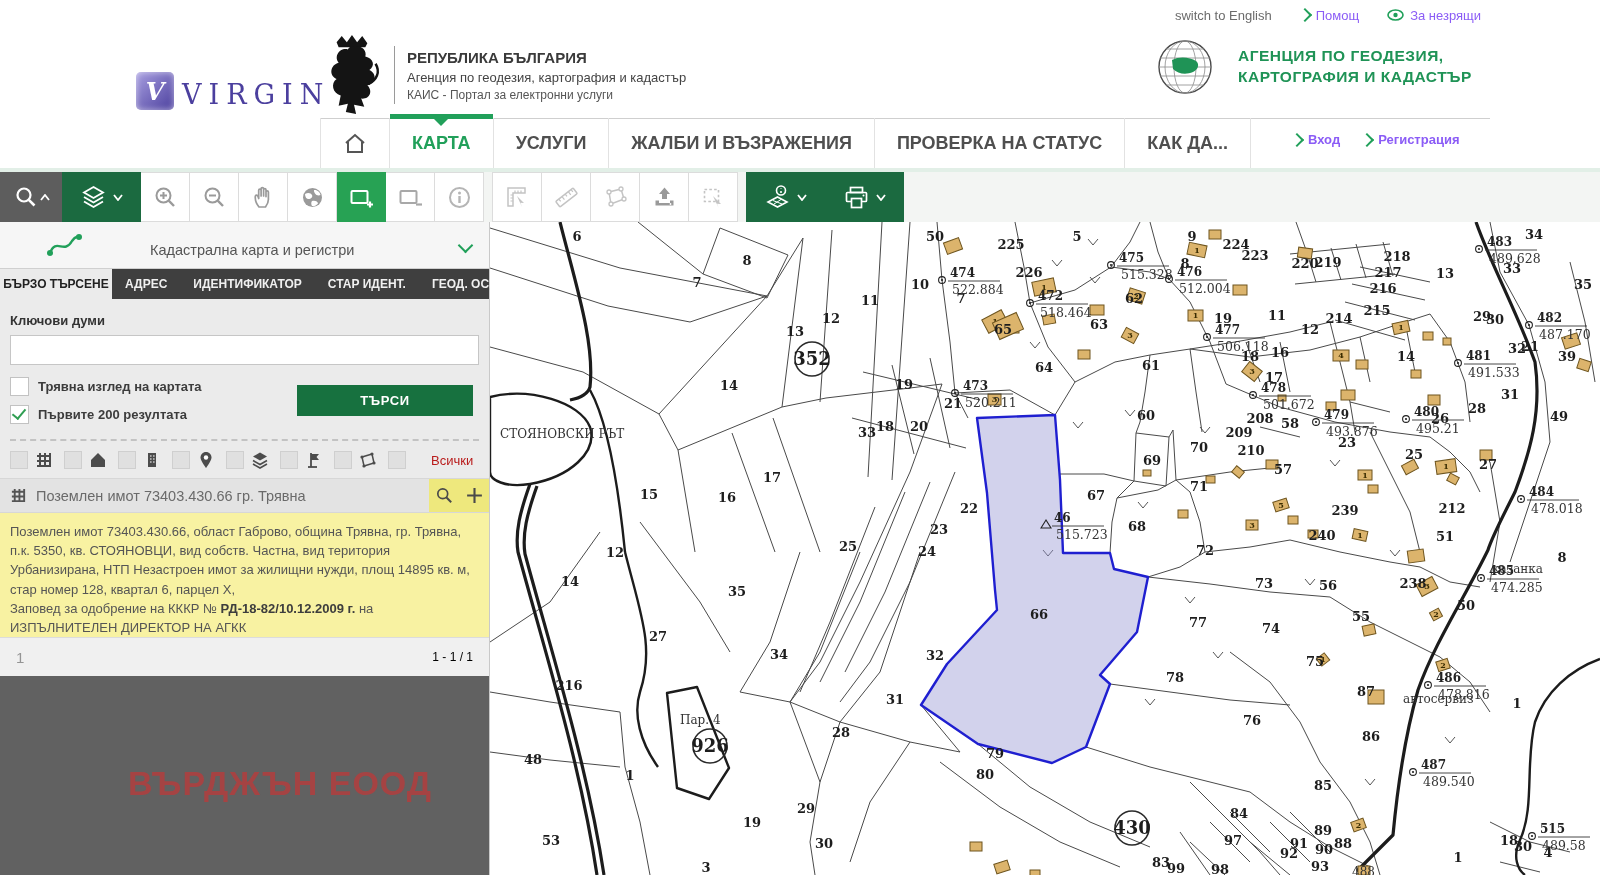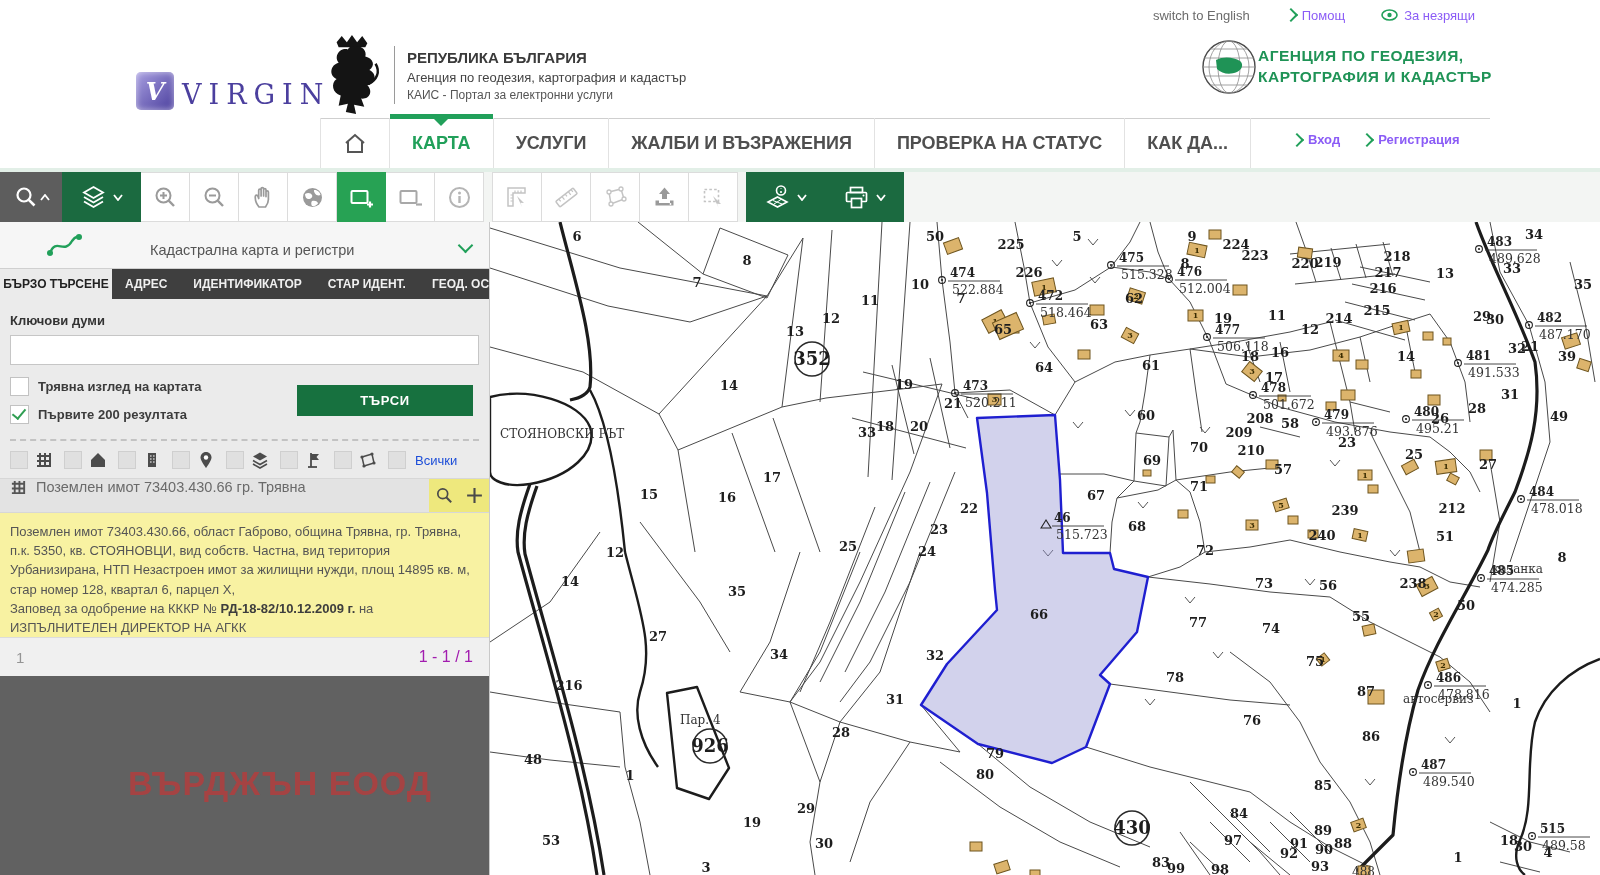--- a/index.html
+++ b/index.html
@@ -1,33 +1,33 @@
 <!DOCTYPE html>
 <html><head>
 <meta charset="utf-8">
 <style>
   html,body{margin:0;padding:0;background:#fff;}
   .page{position:relative;width:1600px;height:875px;font-family:"Liberation Sans",sans-serif;overflow:hidden;background:#fff;}
   
-  .topbar{position:absolute;top:0;left:0;right:13px;height:30px;display:flex;justify-content:flex-end;align-items:center;gap:36px;padding-right:112px;font-size:13px;color:#5f5f5f;}
+  .topbar{position:absolute;top:0;left:0;right:7px;height:30px;display:flex;justify-content:flex-end;align-items:center;gap:28px;padding-right:112px;font-size:13px;color:#5f5f5f;}
   .toplink{display:flex;align-items:center;gap:6px;cursor:pointer;color:#8b5cf6;}
   .toplink.lang{color:#6b6b6b;}
   .chev{width:8px;height:8px;border-top:2px solid #21a05a;border-right:2px solid #21a05a;transform:rotate(45deg);display:inline-block;}
   
   .brand{position:absolute;top:30px;left:0;right:0;height:88px;}
   .virgin{position:absolute;left:136px;top:42px;display:flex;align-items:flex-end;gap:8px;}
   .virgin-box{width:38px;height:38px;border-radius:5px;background:linear-gradient(135deg,#a89fe0,#4b3f9e);display:flex;align-items:center;justify-content:center;color:#fff;font:italic 700 24px "DejaVu Serif",serif;box-shadow:inset 0 0 6px rgba(255,255,255,.6);}
   .virgin-word{font:400 27px "DejaVu Serif",serif;color:#4b3f9e;letter-spacing:7px;}
   .gov{position:absolute;left:320px;top:4px;display:flex;align-items:center;}
   .lion{width:66px;height:82px;}
   .gov-divider{width:1px;height:58px;background:#9a9a9a;margin:0 12px 0 8px;}
   .gov-l1{font-size:15px;font-weight:700;color:#3a3a3a;}
   .gov-l2{font-size:13px;color:#444;margin-top:4px;}
   .gov-l3{font-size:12px;color:#555;margin-top:3px;}
-  .agency{position:absolute;left:1200px;top:8px;display:flex;align-items:center;gap:0;}
+  .agency{position:absolute;left:1156px;top:8px;display:flex;align-items:center;gap:24px;}
   .agency-text div{font-size:15.5px;font-weight:700;color:#1f9356;letter-spacing:.5px;line-height:1.35;}
   
   .navline{position:absolute;top:118px;left:320px;width:1170px;height:1px;background:#cfcfcf;}
   .mainnav{position:absolute;top:118px;left:320px;height:50px;display:flex;align-items:stretch;}
   .nav-cell{position:relative;display:flex;align-items:center;justify-content:center;padding:0 22px;font-size:18px;font-weight:700;color:#4f4f4f;border-right:1px solid #e2e2e2;cursor:pointer;white-space:nowrap;}
   .nav-cell:first-child{border-left:1px solid #e2e2e2;}
   .nav-cell.active{color:#21a05a;}
   .nav-cell.active::before{content:"";position:absolute;top:-4px;left:0;right:0;height:5px;background:#21a05a;}
   .nav-cell.active::after{content:"";position:absolute;top:1px;left:50%;margin-left:-7px;border:7px solid transparent;border-top-color:#21a05a;}
   .authlinks{position:absolute;top:132px;left:1292px;display:flex;gap:22px;font-size:13px;font-weight:700;color:#3f3f3f;}
@@ -58,30 +58,30 @@
   .search-row{display:flex;margin-top:12px;align-items:center;}
   .cb-col{flex:1;display:flex;flex-direction:column;gap:9px;}
   .cb-row{display:flex;align-items:center;gap:9px;font-size:13px;font-weight:700;color:#3c3c3c;cursor:pointer;}
   .cbx{width:17px;height:17px;background:#fff;border:1px solid #c2c2c2;position:relative;flex:none;}
   .cbx.checked::after{content:"";position:absolute;left:4px;top:0px;width:6px;height:11px;border-right:2.4px solid #2f9e52;border-bottom:2.4px solid #2f9e52;transform:rotate(40deg);}
   .btn-search{width:176px;height:31px;background:#17713f;color:#fff;border:none;font-size:13px;font-weight:700;letter-spacing:.6px;cursor:pointer;margin-right:6px;}
   .dashsep{border-top:2px dashed #c3c3c3;margin:15px 0 0 0;}
   .filters{display:flex;align-items:center;gap:7px;padding:10px 10px 9px 10px;flex:none;}
   .fcb{width:18px;height:18px;background:#e0e0e0;border:1px solid #cfcfcf;box-sizing:border-box;cursor:pointer;flex:none;}
   .ficon{width:18px;height:18px;flex:none;margin-right:4px;}
-  .fall{font-size:13px;color:#1d4ed8;margin-left:2px;cursor:pointer;}
-  .result-row{height:33px;background:#e3e3e3;border-top:1px solid #d7d7d7;border-bottom:1px solid #d7d7d7;display:flex;flex:none;cursor:pointer;}
+  .fall{font-size:13px;color:#b91c1c;margin-left:18px;cursor:pointer;}
+  .result-row{height:33px;background:#e3e3e3;border-top:1px solid #d7d7d7;border-bottom:1px solid #d7d7d7;display:flex;align-items:center;flex:none;cursor:pointer;}
   .result-row .gi{margin-left:10px;}
   .rtitle{font-size:14.5px;color:#6a6a6a;margin-left:9px;flex:1;white-space:nowrap;overflow:hidden;}
   .ycell{width:30px;height:33px;background:#eee87d;display:flex;align-items:center;justify-content:center;cursor:pointer;flex:none;}
   .desc{background:#f8f2a2;padding:9px 12px 0 10px;font-size:13px;color:#555;line-height:1.48;flex:none;}
   .desc b{color:#3d3d3d;}
   .pager{height:38px;background:#f0f0f0;border-top:1px solid #dcdcdc;display:flex;align-items:center;justify-content:space-between;padding:0 16px;flex:none;}
   .pnum{font-size:15px;color:#949494;}
-  .prange{font-size:16px;color:#a21caf;}
+  .prange{font-size:12px;color:#000000;}
   .dimarea{flex:1;background:#616161;position:relative;}
   .watermark{position:absolute;left:128px;top:88px;font-size:34px;font-weight:700;letter-spacing:1px;color:rgba(173,64,64,.9);white-space:nowrap;}
   
   .map{position:relative;width:1110px;height:653px;background:#fff;overflow:hidden;cursor:crosshair;}
   .map svg{display:block;}
   .mline{fill:none;stroke:#4a4a4a;stroke-width:1;}
   .mthick{fill:none;stroke:#1c1c1c;stroke-width:3.2;stroke-linejoin:round;}
   .mthick2{fill:none;stroke:#1c1c1c;stroke-width:2.4;stroke-linejoin:round;}
   .mtick{fill:none;stroke:#555;stroke-width:1;}
   .hl{fill:rgba(148,148,210,.42);stroke:#1f1fd0;stroke-width:2.4;stroke-linejoin:round;}

